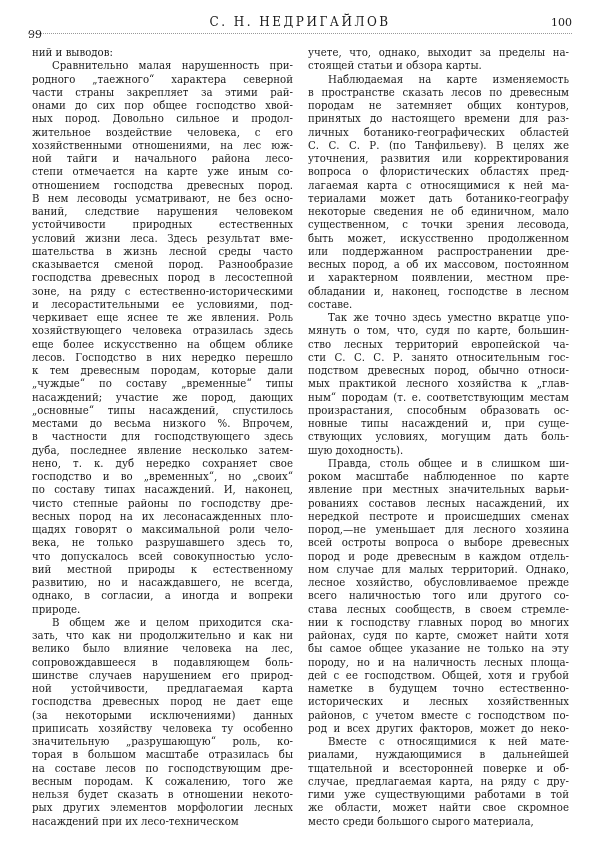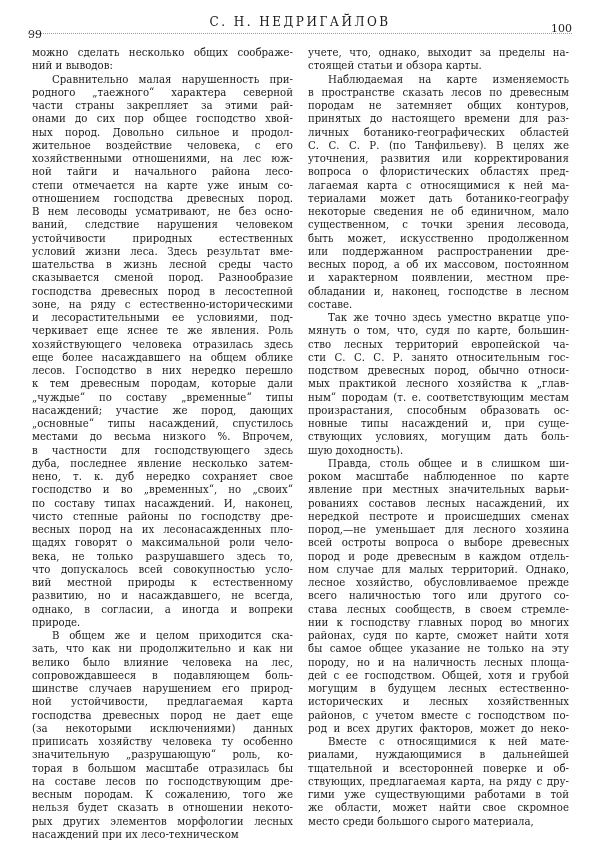--- a/index.html
+++ b/index.html
@@ -1,19 +1,19 @@
 <!DOCTYPE html>
 <html><head>
 <meta charset="utf-8">
 <style>
   html, body { margin: 0; padding: 0; background: #fff; }
   body { width: 600px; height: 860px; position: relative; overflow: hidden; font-family: "DejaVu Serif", serif; color: #1a1a1a; }
   .header { position: absolute; top: 16px; left: 28px; width: 544px; height: 14px; }
   .pnum-left { position: absolute; left: 0; top: 12px; font-size: 11px; }
-  .pnum-right { position: absolute; right: 0; top: 6px; font-size: 11px; }
+  .pnum-right { position: absolute; right: 0; top: 0; font-size: 11px; }
   .running-title { position: absolute; left: 0; right: 0; top: -1px; text-align: center; font-size: 12px; letter-spacing: 2.5px; }
   .rule { position: absolute; top: 33px; left: 28px; width: 544px; border-top: 1px dotted #999; }
   .col { position: absolute; top: 46px; width: 261px; font-size: 10.2px; line-height: 13.25px; }
   .col-left { left: 32px; }
   .col-right { left: 308px; }
   .line { white-space: nowrap; text-align: justify; text-align-last: justify; height: 13.25px; overflow: hidden; }
   .line.last { text-align-last: left; }
   .line.indent { padding-left: 20px; }
 </style>
 </head>
@@ -21,21 +21,20 @@
 
 <div class="header">
   <span class="pnum-left">99</span>
   <span class="running-title">С. Н. НЕДРИГАЙЛОВ</span>
   <span class="pnum-right">100</span>
 </div>
 <div class="rule"></div>
 
 <div class="col col-left" id="col-left">
     <div>
-      <div class="line">можно сделать несколько общих соображе-</div>
       <div class="line last">ний и выводов:</div>
     </div>
     <div>
       <div class="line indent">Сравнительно малая нарушенность при-</div>
       <div class="line">родного „таежного“ характера северной</div>
       <div class="line">части страны закрепляет за этими рай-</div>
       <div class="line">онами до сих пор общее господство хвой-</div>
       <div class="line">ных пород. Довольно сильное и продол-</div>
       <div class="line">жительное воздействие человека, с его</div>
       <div class="line">хозяйственными отношениями, на лес юж-</div>
@@ -46,21 +45,21 @@
       <div class="line">ваний, следствие нарушения человеком</div>
       <div class="line">устойчивости природных естественных</div>
       <div class="line">условий жизни леса. Здесь результат вме-</div>
       <div class="line">шательства в жизнь лесной среды часто</div>
       <div class="line">сказывается сменой пород. Разнообразие</div>
       <div class="line">господства древесных пород в лесостепной</div>
       <div class="line">зоне, на ряду с естественно-историческими</div>
       <div class="line">и лесорастительными ее условиями, под-</div>
       <div class="line">черкивает еще яснее те же явления. Роль</div>
       <div class="line">хозяйствующего человека отразилась здесь</div>
-      <div class="line">еще более насаждавшего на общем облике</div>
+      <div class="line">еще более искусственно на общем облике</div>
       <div class="line">лесов. Господство в них нередко перешло</div>
       <div class="line">к тем древесным породам, которые дали</div>
       <div class="line">„чуждые“ по составу „временные“ типы</div>
       <div class="line">насаждений; участие же пород, дающих</div>
       <div class="line">„основные“ типы насаждений, спустилось</div>
       <div class="line">местами до весьма низкого %. Впрочем,</div>
       <div class="line">в частности для господствующего здесь</div>
       <div class="line">дуба, последнее явление несколько затем-</div>
       <div class="line">нено, т. к. дуб нередко сохраняет свое</div>
       <div class="line">господство и во „временных“, но „своих“</div>
@@ -143,27 +142,27 @@
       <div class="line">пород и роде древесным в каждом отдель-</div>
       <div class="line">ном случае для малых территорий. Однако,</div>
       <div class="line">лесное хозяйство, обусловливаемое прежде</div>
       <div class="line">всего наличностью того или другого со-</div>
       <div class="line">става лесных сообществ, в своем стремле-</div>
       <div class="line">нии к господству главных пород во многих</div>
       <div class="line">районах, судя по карте, сможет найти хотя</div>
       <div class="line">бы самое общее указание не только на эту</div>
       <div class="line">породу, но и на наличность лесных площа-</div>
       <div class="line">дей с ее господством. Общей, хотя и грубой</div>
-      <div class="line">могущим в будущем лесных естественно-</div>
+      <div class="line">наметке в будущем точно естественно-</div>
       <div class="line">исторических и лесных хозяйственных</div>
       <div class="line">районов, с учетом вместе с господством по-</div>
       <div class="line">род и всех других факторов, может до неко-</div>
     </div>
     <div>
       <div class="line indent">Вместе с относящимися к ней мате-</div>
       <div class="line">риалами, нуждающимися в дальнейшей</div>
       <div class="line">тщательной и всесторонней поверке и об-</div>
-      <div class="line">ствующих, предлагаемая карта, на ряду с дру-</div>
+      <div class="line">случае, предлагаемая карта, на ряду с дру-</div>
       <div class="line">гими уже существующими работами в той</div>
       <div class="line">же области, может найти свое скромное</div>
       <div class="line last">место среди большого сырого материала,</div>
     </div>
   </div>
 
 </body></html>

